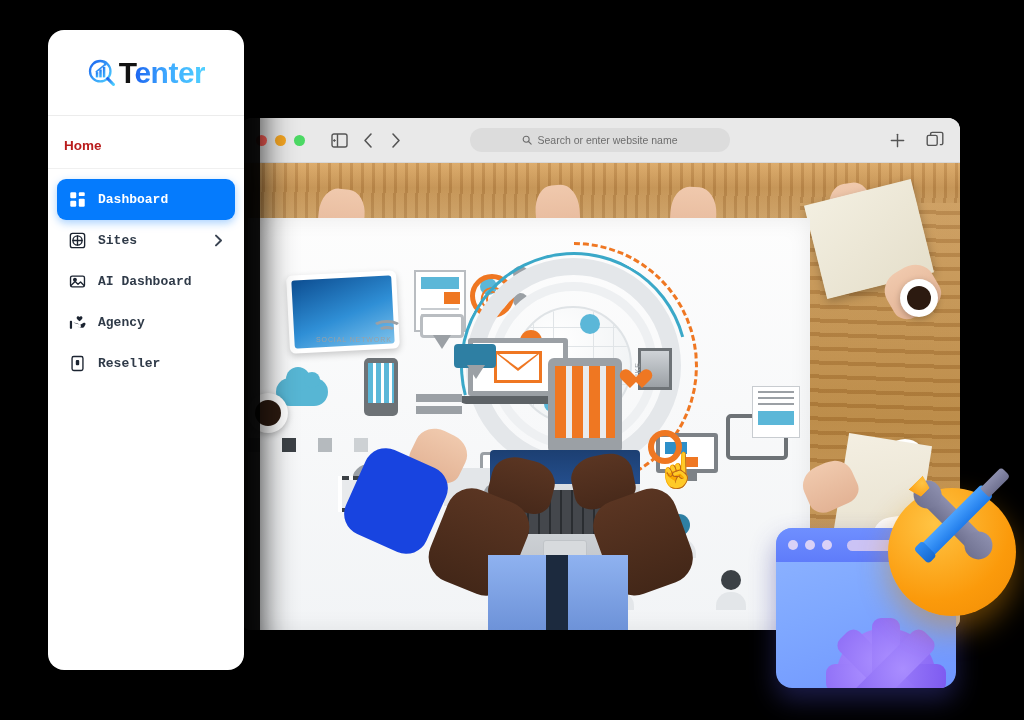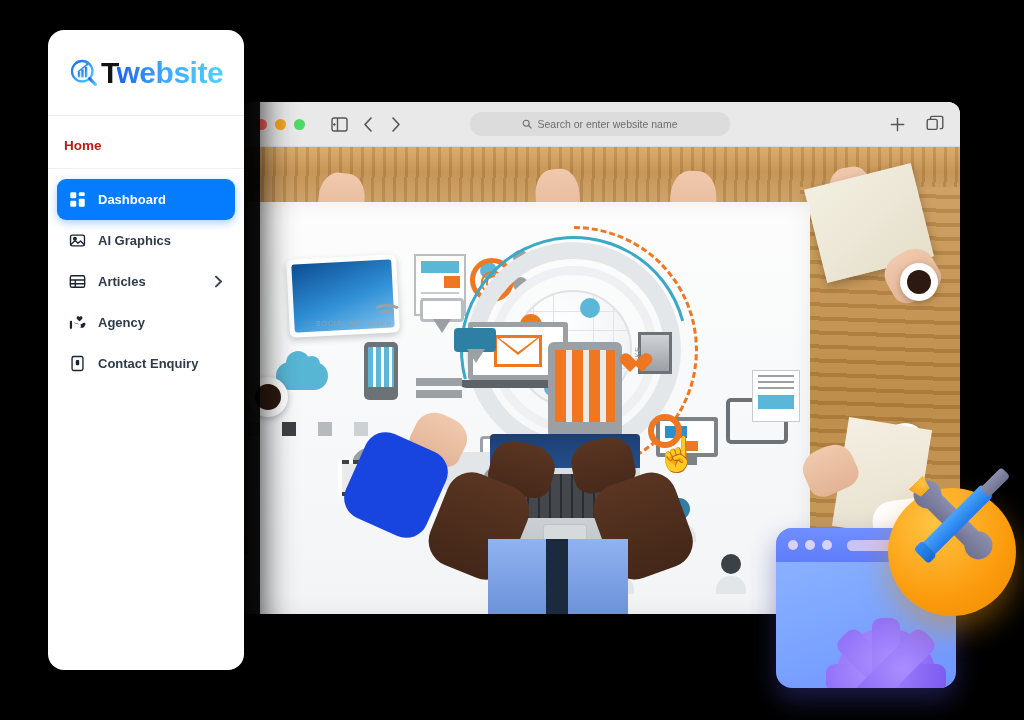--- a/index.html
+++ b/index.html
@@ -6,21 +6,21 @@
   html, body {
     width: 1024px; height: 720px;
     background: #000000;
     font-family: "Liberation Sans", sans-serif;
     overflow: hidden;
   }
   #stage { position: relative; width: 1024px; height: 720px; background: #000; }
 
   
   .browser {
-    position: absolute; left: 240px; top: 102px;
+    position: absolute; left: 240px; top: 118px;
     width: 720px; height: 512px;
     border-radius: 12px;
     overflow: hidden;
     background: #ffffff;
     box-shadow: 0 18px 40px rgba(0,0,0,0.35);
   }
   .browser-bar {
     height: 45px; width: 100%;
     background: #e9e9e9;
     display: flex; align-items: center;
@@ -230,21 +230,21 @@
 
   .menu { padding: 10px 9px 0; flex: 1; }
   .menu-item {
     display: flex; align-items: center; gap: 12px;
     height: 41px; padding: 0 12px; border-radius: 9px;
     color: #2f3a48; font-size: 13px; font-weight: 600;
     cursor: pointer; position: relative;
     margin-bottom: 0px;
   }
   .menu-item .mi-icon { width: 17px; height: 17px; flex:none; display:flex; align-items:center; justify-content:center; color:#1b2330; }
-  .menu-item .mi-label { white-space: nowrap; }
+  .menu-item .mi-label { white-space: nowrap; font-family: Liberation Mono, monospace; }
   .menu-item .chev { margin-left: auto; color:#3a4452; display:flex; }
   .menu-item.active { background: #057bfd; color:#fff; box-shadow: 0 3px 9px rgba(5,123,253,.35); }
   .menu-item.active .mi-icon { color:#fff; }
 
   
   .three-d { position: absolute; left: 768px; top: 470px; width: 256px; height: 250px; }
   .td-window {
     position: absolute; left: 8px; top: 58px; width: 180px; height: 160px;
     border-radius: 16px; overflow: hidden;
     background: linear-gradient(160deg,#8fb4ff,#7fa8ff 45%,#6f95ff);
@@ -551,21 +551,21 @@
           <circle cx="15" cy="15" r="11.6" fill="none" stroke="url(#lg)" stroke-width="2.6"></circle>
           <rect x="10" y="16" width="2.8" height="6" fill="url(#lg)"></rect>
           <rect x="14" y="13" width="2.8" height="9" fill="url(#lg)"></rect>
           <rect x="18" y="10" width="2.8" height="12" fill="url(#lg)"></rect>
           <path d="M10 16 L21 7" stroke="#2f8ff5" stroke-width="1.8" fill="none"></path>
           <path d="M18.5 6.2 L22.4 5.2 L21.6 9.1 Z" fill="#2f8ff5"></path>
           <line x1="23.4" y1="23.4" x2="30" y2="30" stroke="url(#lg)" stroke-width="3.4" stroke-linecap="round"></line>
         </svg>
       </span>
       <span class="brand-text">
-        <span class="t1">T</span><span class="t2">website</span>
+        <span class="t1">T</span><span class="t2">enter</span>
       </span>
     </div>
 
     <div class="home-row">
       <span>Home</span>
     </div>
 
     <nav class="menu" id="menu">
         <div class="menu-item active">
           <span class="mi-icon">
@@ -574,59 +574,60 @@
               <rect x="11.5" y="1.5" width="7" height="4.5" rx="1.4"></rect>
               <rect x="1.5" y="11.5" width="7" height="7" rx="1.4"></rect>
               <rect x="11.5" y="9" width="7" height="9.5" rx="1.4"></rect>
             </svg>
           </span>
           <span class="mi-label">Dashboard</span>
         </div>
         <div class="menu-item">
           <span class="mi-icon">
             <svg width="17" height="17" viewBox="0 0 20 20" fill="none" stroke="currentColor" stroke-width="1.6" stroke-linecap="round" stroke-linejoin="round">
-              <rect x="1.8" y="3.6" width="16.4" height="12.8" rx="2"></rect>
-              <circle cx="7" cy="8" r="1.5" fill="currentColor"></circle>
-              <path d="M2.6 14.4l4.6-4.4 3.4 3.2 3-2.6 3.8 3.8"></path>
+              <rect x="1.6" y="1.6" width="16.8" height="16.8" rx="2.6"></rect>
+              <circle cx="10" cy="10" r="5.4"></circle>
+              <path d="M10 4.6v10.8M4.6 10h10.8"></path>
             </svg>
           </span>
-          <span class="mi-label">AI Graphics</span>
+          <span class="mi-label">Sites</span>
+          <span class="chev">
+            <svg width="9" height="13" viewBox="0 0 9 13" fill="none" stroke="currentColor" stroke-width="2" stroke-linecap="round" stroke-linejoin="round">
+              <polyline points="2,1.6 7,6.5 2,11.4"></polyline>
+            </svg>
+          </span>
         </div>
         <div class="menu-item">
           <span class="mi-icon">
             <svg width="17" height="17" viewBox="0 0 20 20" fill="none" stroke="currentColor" stroke-width="1.6" stroke-linecap="round" stroke-linejoin="round">
-              <rect x="1.6" y="3.2" width="16.8" height="13.6" rx="1.8"></rect>
-              <path d="M1.6 8.2h16.8M1.6 12.6h16.8M7.4 8.2v8.6"></path>
+              <rect x="1.8" y="3.6" width="16.4" height="12.8" rx="2"></rect>
+              <circle cx="7" cy="8" r="1.5" fill="currentColor"></circle>
+              <path d="M2.6 14.4l4.6-4.4 3.4 3.2 3-2.6 3.8 3.8"></path>
             </svg>
           </span>
-          <span class="mi-label">Articles</span>
-          <span class="chev">
-            <svg width="9" height="13" viewBox="0 0 9 13" fill="none" stroke="currentColor" stroke-width="2" stroke-linecap="round" stroke-linejoin="round">
-              <polyline points="2,1.6 7,6.5 2,11.4"></polyline>
-            </svg>
-          </span>
+          <span class="mi-label">AI Dashboard</span>
         </div>
         <div class="menu-item">
           <span class="mi-icon">
             <svg width="17" height="17" viewBox="0 0 20 20" fill="currentColor">
               <rect x="1" y="8" width="2.6" height="9.4" rx="1"></rect>
               <path d="M5.2 10.4c1.6-.4 3-.2 4.4.5l3.4 1.6c1 .5 1.4 1.5 1 2.3-.3.7-1.2 1-2.1.7l-2.6-.9 5.6 1.5c1.2.3 2.5-.2 3-1.2l1.4-2.6c.4-.8 0-1.7-.9-2-.5-.2-1.1-.1-1.6.2l-3.4 2"></path>
               <path d="M12.4 3.6c.9-1.3 3-1 3.4.6.3 1.4-1.2 3-3.4 4.3C10.2 7.2 8.7 5.6 9 4.2c.4-1.6 2.5-1.9 3.4-.6z"></path>
             </svg>
           </span>
           <span class="mi-label">Agency</span>
         </div>
         <div class="menu-item">
           <span class="mi-icon">
             <svg width="17" height="17" viewBox="0 0 20 20" fill="none" stroke="currentColor" stroke-width="1.6" stroke-linecap="round" stroke-linejoin="round">
               <rect x="3.6" y="1.8" width="12.8" height="16.4" rx="2"></rect>
               <rect x="8" y="6" width="4" height="6" rx="1.2" fill="currentColor" stroke="none"></rect>
             </svg>
           </span>
-          <span class="mi-label">Contact Enquiry</span>
+          <span class="mi-label">Reseller</span>
         </div>
       </nav>
   </div>
 
   <div class="three-d">
     <div class="td-window">
       <div class="tb">
         <u></u>
           <u></u>
           <u></u>

